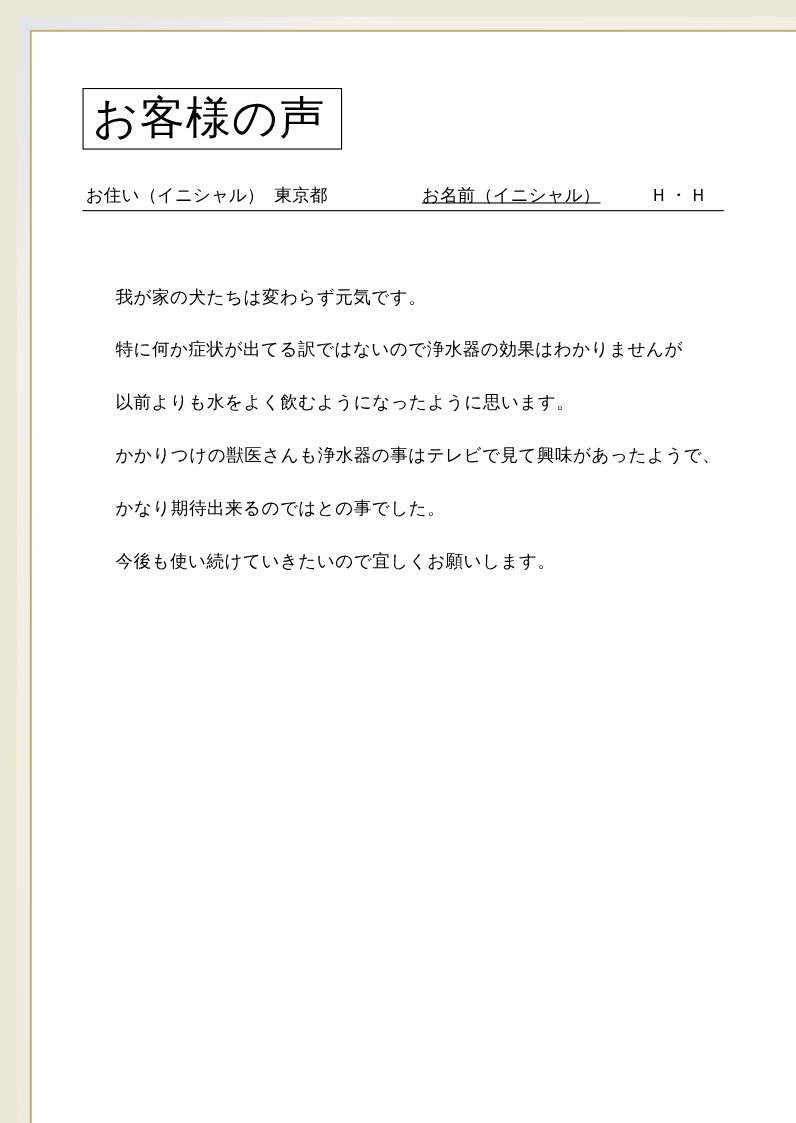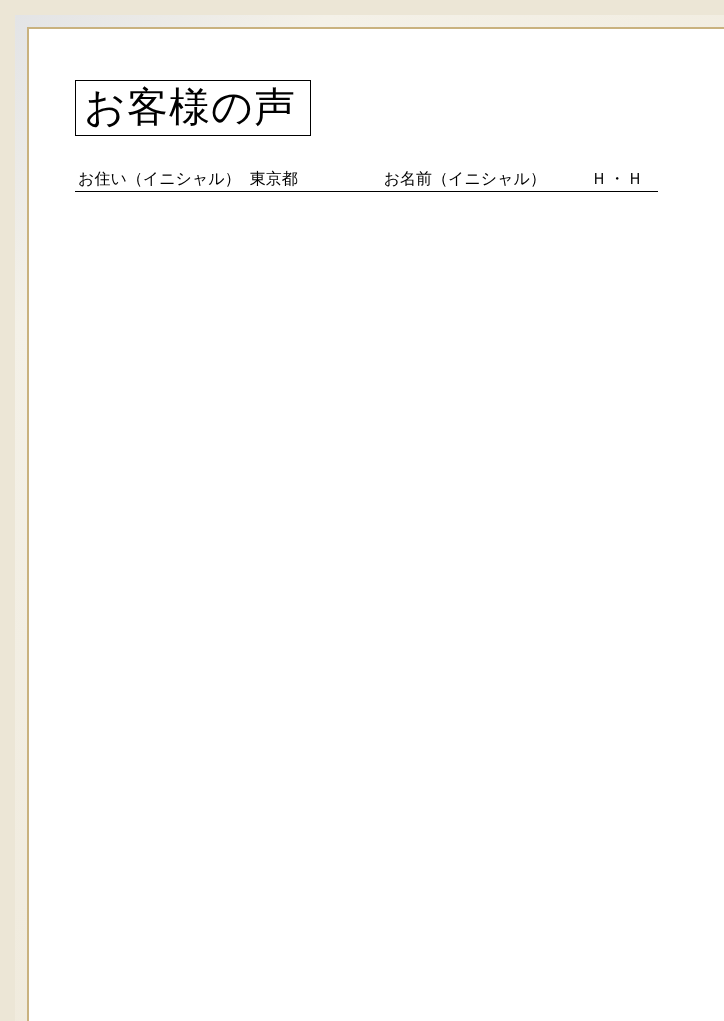--- a/index.html
+++ b/index.html
@@ -44,21 +44,21 @@
     width: 583px;
     height: 24px;
     border-bottom: 1px solid #000000;
     font-size: 16px;
     line-height: 22px;
     color: #000000;
     white-space: nowrap;
   }
   .header-line .lbl-residence { margin-left: 3px; }
   .header-line .val-residence { margin-left: 4px; }
-  .header-line .lbl-name { margin-left: 81px; }
+  .header-line .lbl-name { margin-left: 81px; text-decoration: underline; }
   .header-line .val-name {
     margin-left: 40px;
     font-family: Liberation Sans, sans-serif;
     letter-spacing: 2px;
   }
   .body-text {
     position: absolute;
     left: 66px;
     top: 210px;
     right: 30px;
@@ -78,15 +78,23 @@
   <div class="page">
 
     <div class="title-box">
       <span>お客様の声</span>
     </div>
 
     <div class="header-line">
       <span class="lbl-residence">お住い（イニシャル）</span><span class="val-residence">東京都</span><span class="lbl-name">お名前（イニシャル）</span><span class="val-name">Ｈ・Ｈ</span>
     </div>
 
+    <div class="body-text">
+      <p>我が家の犬たちは変わらず元気です。</p>
+      <p>特に何か症状が出てる訳ではないので浄水器の効果はわかりませんが</p>
+      <p>以前よりも水をよく飲むようになったように思います。</p>
+      <p>かかりつけの獣医さんも浄水器の事はテレビで見て興味があったようで、</p>
+      <p>かなり期待出来るのではとの事でした。</p>
+      <p>今後も使い続けていきたいので宜しくお願いします。</p>
+    </div>
 
   </div>
 </div>
 
 </body></html>

